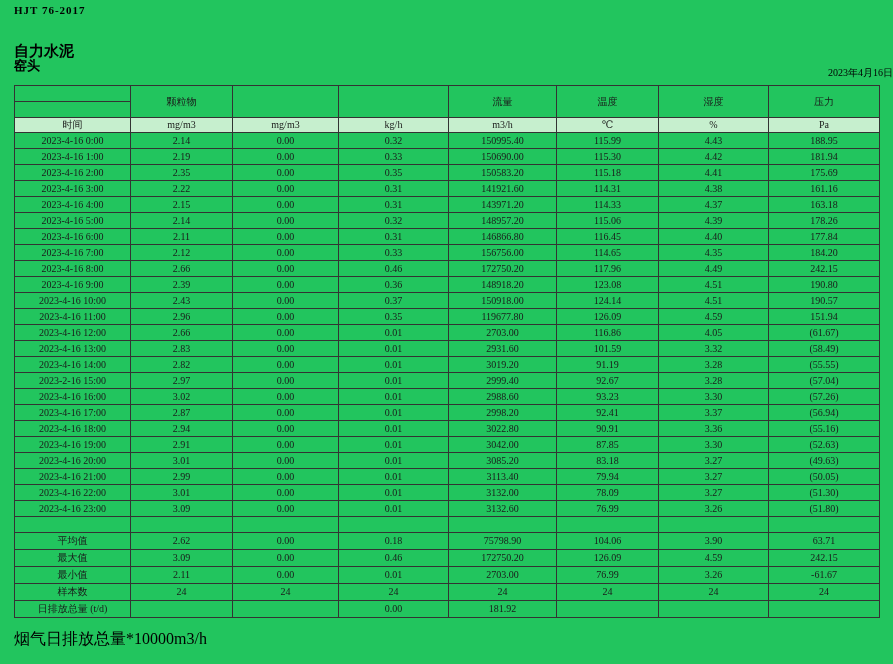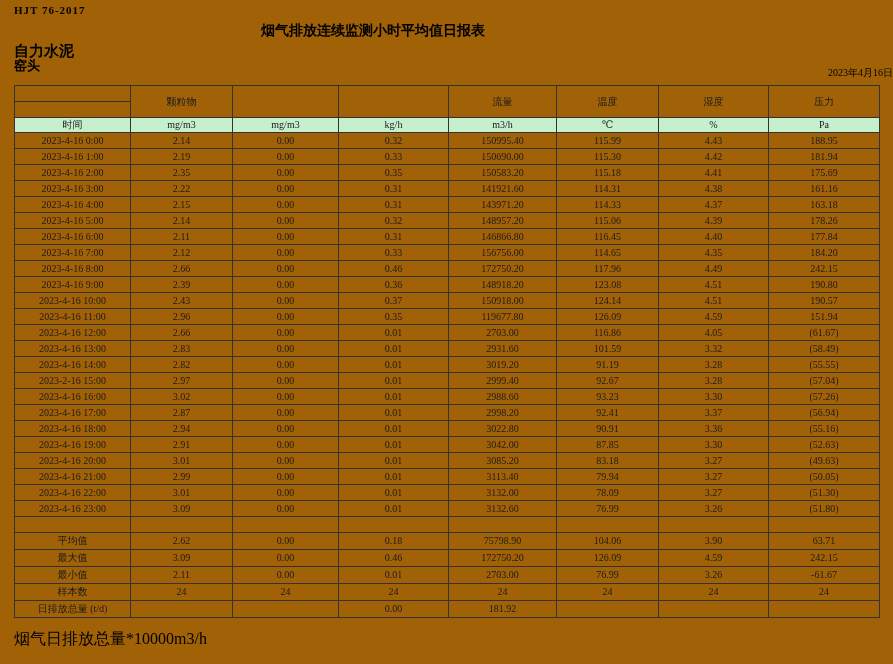--- a/index.html
+++ b/index.html
@@ -1,17 +1,17 @@
 <!DOCTYPE html>
 <html style="--unit-bg: #C6EFCE; --neg-color: #FF0000; --border: #333333;"><head>
 <meta charset="utf-8">
 <style>
   html,body{margin:0;padding:0;background:#fff;}
   body{width:893px;height:664px;font-family:"Liberation Serif","DejaVu Serif",serif;color:#000;}
-  .page{position:relative;width:893px;height:664px;background:#a16207;overflow:hidden;}
+  .page{position:relative;width:893px;height:664px;background:#22c55e;overflow:hidden;}
   .std-code{position:absolute;left:14px;top:4px;font-size:11px;font-weight:bold;letter-spacing:1px;}
   .doc-title{position:absolute;left:0;top:22px;width:746px;text-align:center;font-size:14px;font-weight:bold;}
   .company{position:absolute;left:14px;top:42px;font-size:15px;font-weight:bold;}
   .kiln{position:absolute;left:14px;top:57px;font-size:13px;font-weight:bold;}
   .report-date{position:absolute;right:0;top:66px;font-size:10px;font-family:Liberation Serif, serif;}
   table.report{position:absolute;left:14px;top:85px;width:865px;border-collapse:collapse;table-layout:fixed;}
   table.report td{border:1px solid var(--border,#333);font-size:10px;text-align:center;padding:0;
       height:15px;line-height:15px;white-space:nowrap;overflow:hidden;color:#1a1a1a;}
   thead td{height:13px;line-height:13px;}
   tr.unit-row td{background:var(--unit-bg,#C6EFCE);height:14px;line-height:14px;}
@@ -22,21 +22,20 @@
   .footer{position:absolute;left:14px;top:629px;font-size:16px;}
   .footer .line2{position:relative;margin-top:19px;}
   .footer .unit-label{position:absolute;left:156px;top:0;}
 </style>
 </head>
 <body>
 
 <div class="page">
 
   <div class="std-code">HJT  76-2017</div>
-  <div class="doc-title">烟气排放连续监测小时平均值日报表</div>
   <div class="company">自力水泥</div>
   <div class="kiln">窑头</div>
   <div class="report-date">2023年4月16日</div>
 
   <table class="report">
     <colgroup>
       <col style="width:116px">
         <col style="width:102px">
         <col style="width:106px">
         <col style="width:110px">

